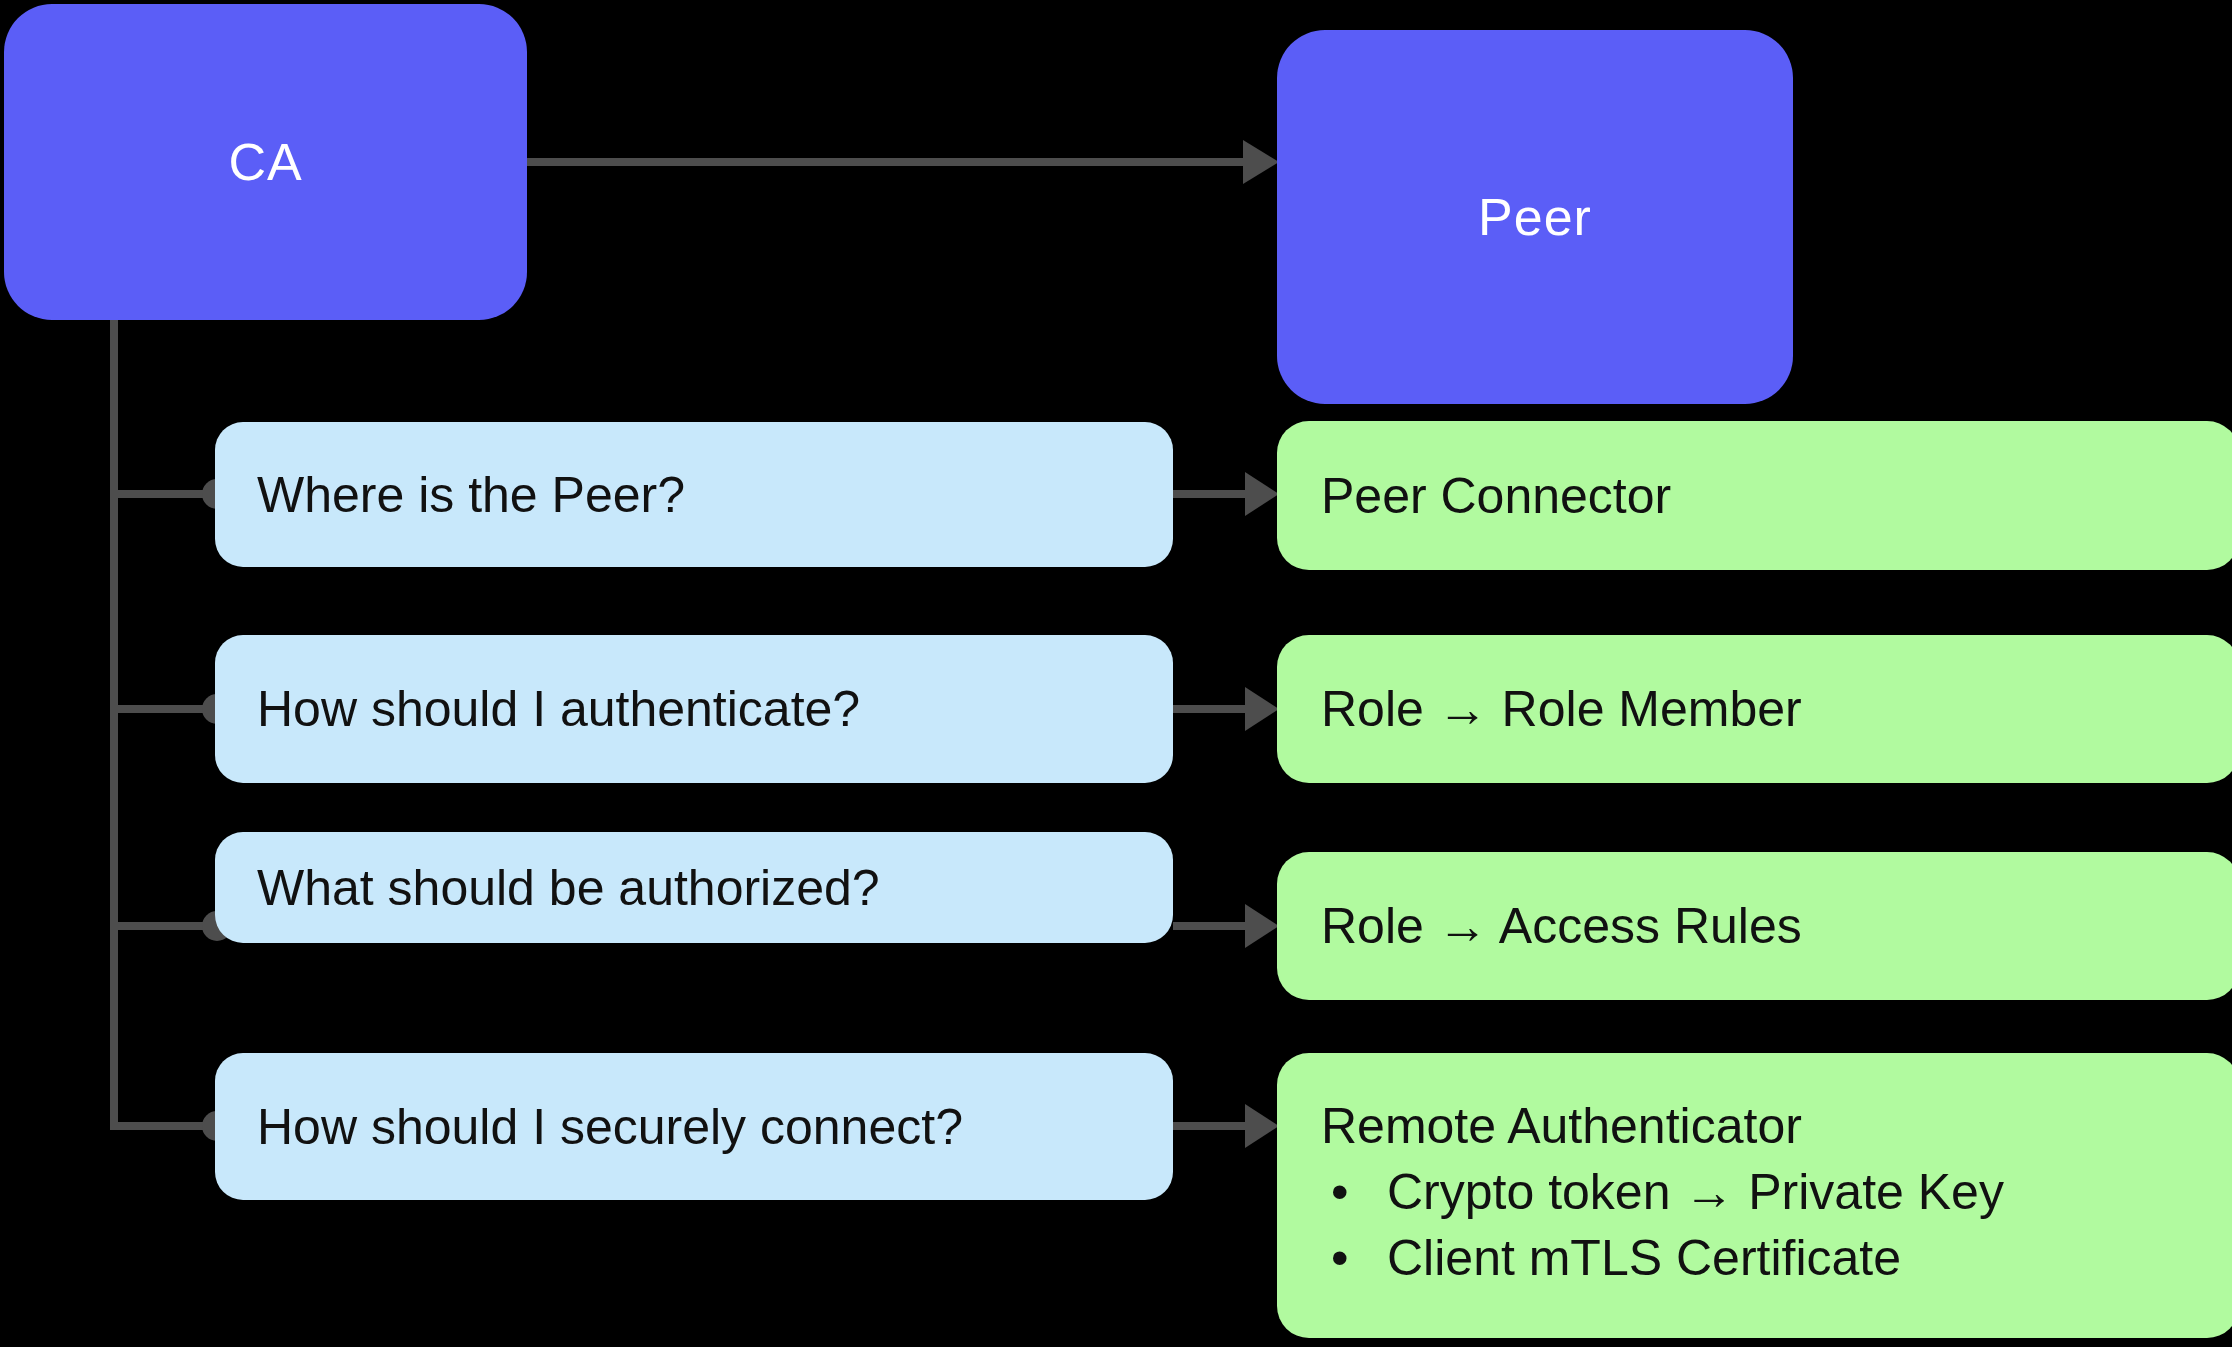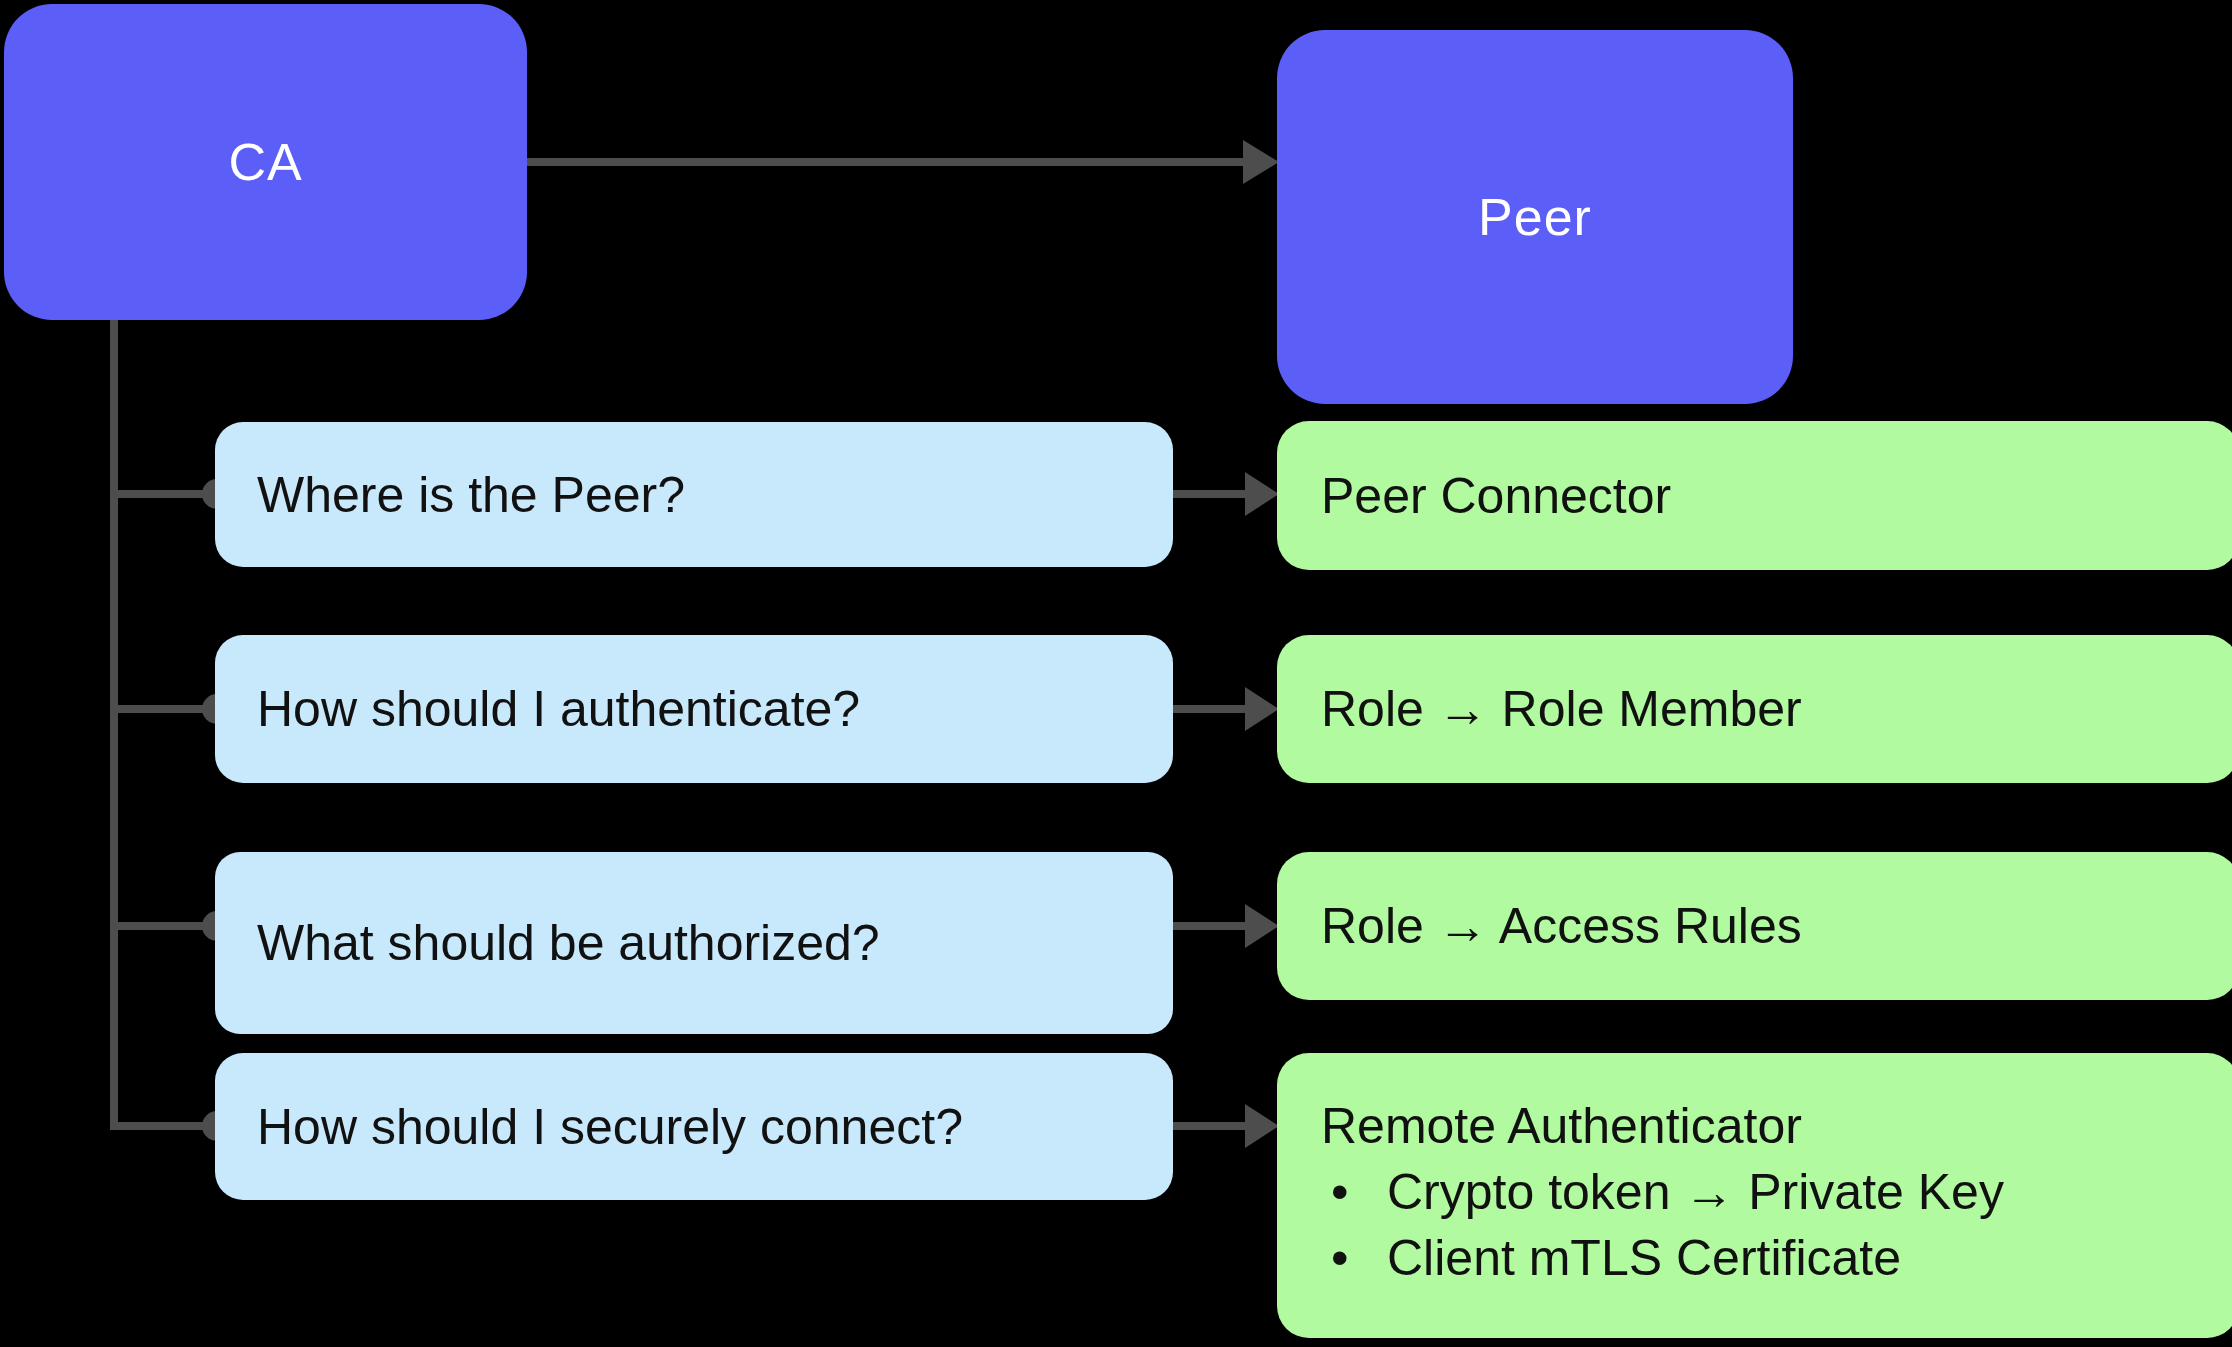--- a/index.html
+++ b/index.html
@@ -32,21 +32,21 @@
     position: absolute; left: 215px; width: 958px;
     background: var(--question-blue, #c8e8fb);
     border-radius: 28px;
     display: flex; align-items: center;
     padding-left: 42px;
     font-size: 50px;
     color: var(--text-dark, #111);
   }
   #q1 { top: 422px;  height: 145px; }
   #q2 { top: 635px;  height: 148px; align-items: center; }
-  #q3 { top: 852px;  height: 182px; border-radius: 25px; }
+  #q3 { top: 832px;  height: 111px; }
   #q4 { top: 1053px; height: 147px; }
 
   .abox {
     position: absolute; left: 1277px; width: 962px;
     background: var(--answer-green, #b1fa9f);
     border-radius: 32px;
     display: flex; align-items: center;
     padding-left: 44px;
     font-size: 50px;
     color: var(--text-dark, #111);

